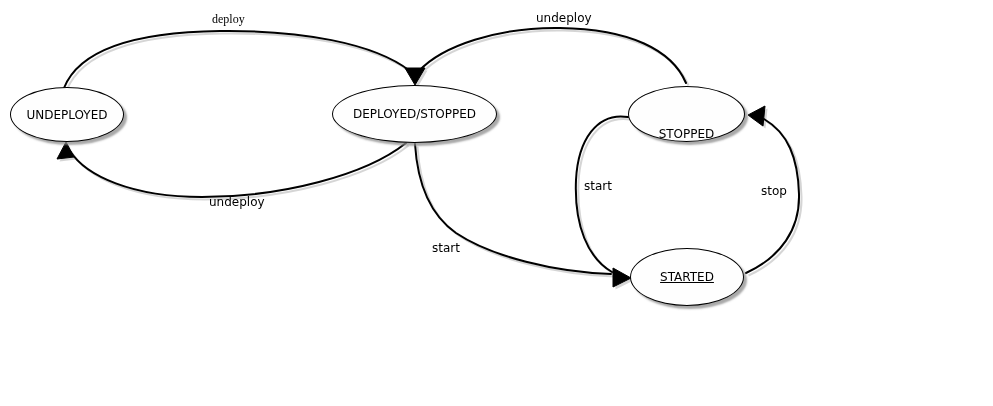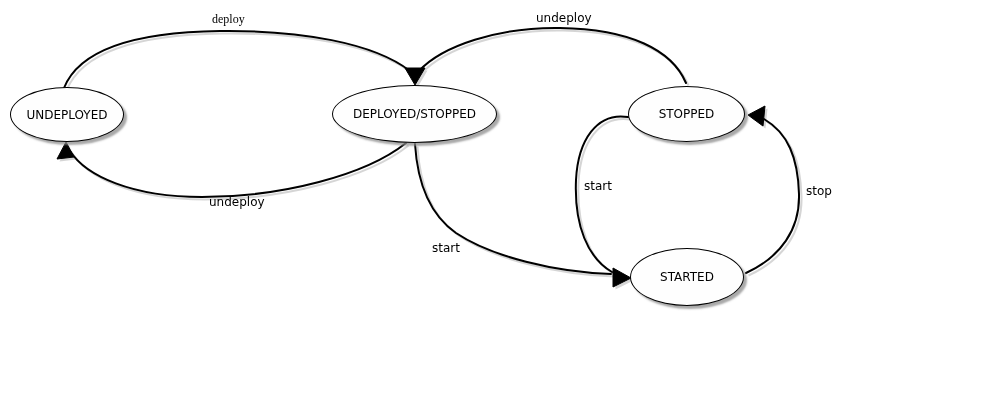--- a/index.html
+++ b/index.html
@@ -31,35 +31,35 @@
     border: 1.5px solid #000000;
     border-radius: 50%;
     box-shadow: 3px 3px 2px rgba(140,140,140,0.75);
     box-sizing: border-box;
     font-size: 12px;
     color: #000000;
     white-space: nowrap;
   }
   .state-undeployed { left: 10px;  top: 87px;  width: 114px; height: 55px; justify-content: center; }
   .state-deployed   { left: 332px; top: 85px;  width: 165px; height: 58px; }
-  .state-stopped    { left: 628px; top: 86px;  width: 117px; height: 56px; }
-  .state-started    { left: 630px; top: 248px; width: 114px; height: 58px; }
+  .state-stopped    { left: 628px; top: 86px;  width: 117px; height: 56px; align-items: flex-end; }
+  .state-started    { left: 630px; top: 248px; width: 114px; height: 58px; text-decoration: underline; }
   .edge-label {
     position: absolute;
     font-size: 12px;
     line-height: 15px;
     color: #000000;
     white-space: nowrap;
   }
   .lbl-deploy    { left: 212px; top: 12px; font-family: Liberation Serif, serif; }
   .lbl-shutdown  { left: 536px; top: 11px; }
   .lbl-undeploy  { left: 209px; top: 195px; }
   .lbl-start-a   { left: 432px; top: 241px; }
   .lbl-start-b   { left: 584px; top: 179px; }
-  .lbl-stop      { left: 806px; top: 184px; }
+  .lbl-stop      { left: 761px; top: 184px; }
 </style>
 </head>
 <body>
 
 <div class="canvas">
 
   <svg class="edges" viewBox="0 0 993 406">
 
     <g transform="translate(2.5,2.5)" stroke="#b4b4b4" stroke-width="2" fill="none" opacity="0.55">
       <path d="M 64 88 C 80 48, 140 32, 220 31 C 300 30, 374 43, 410 71"></path>

